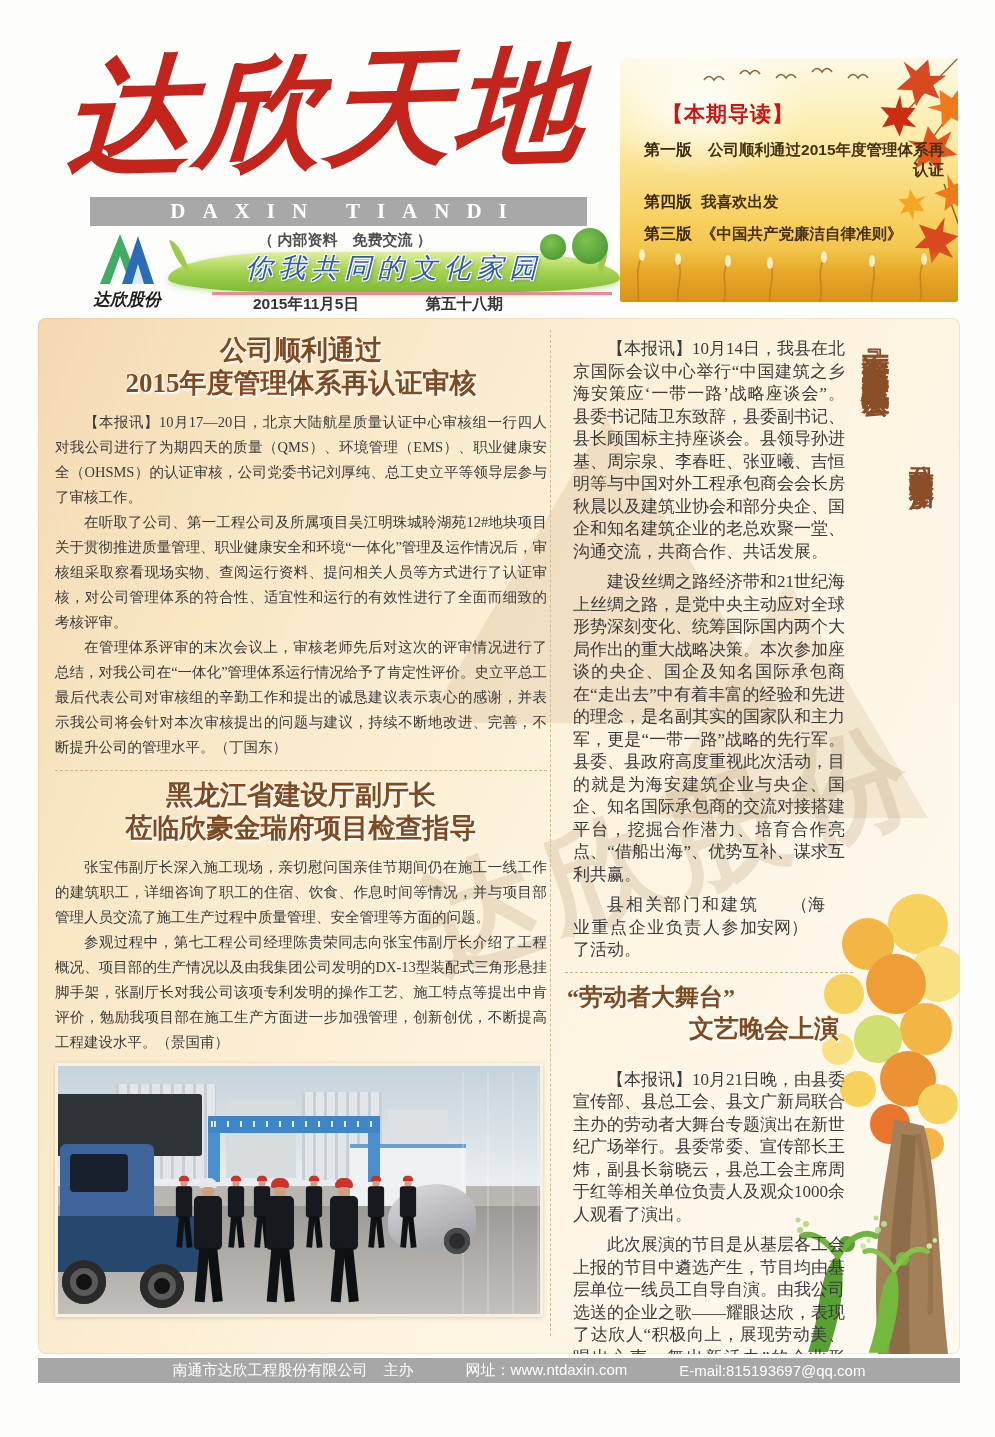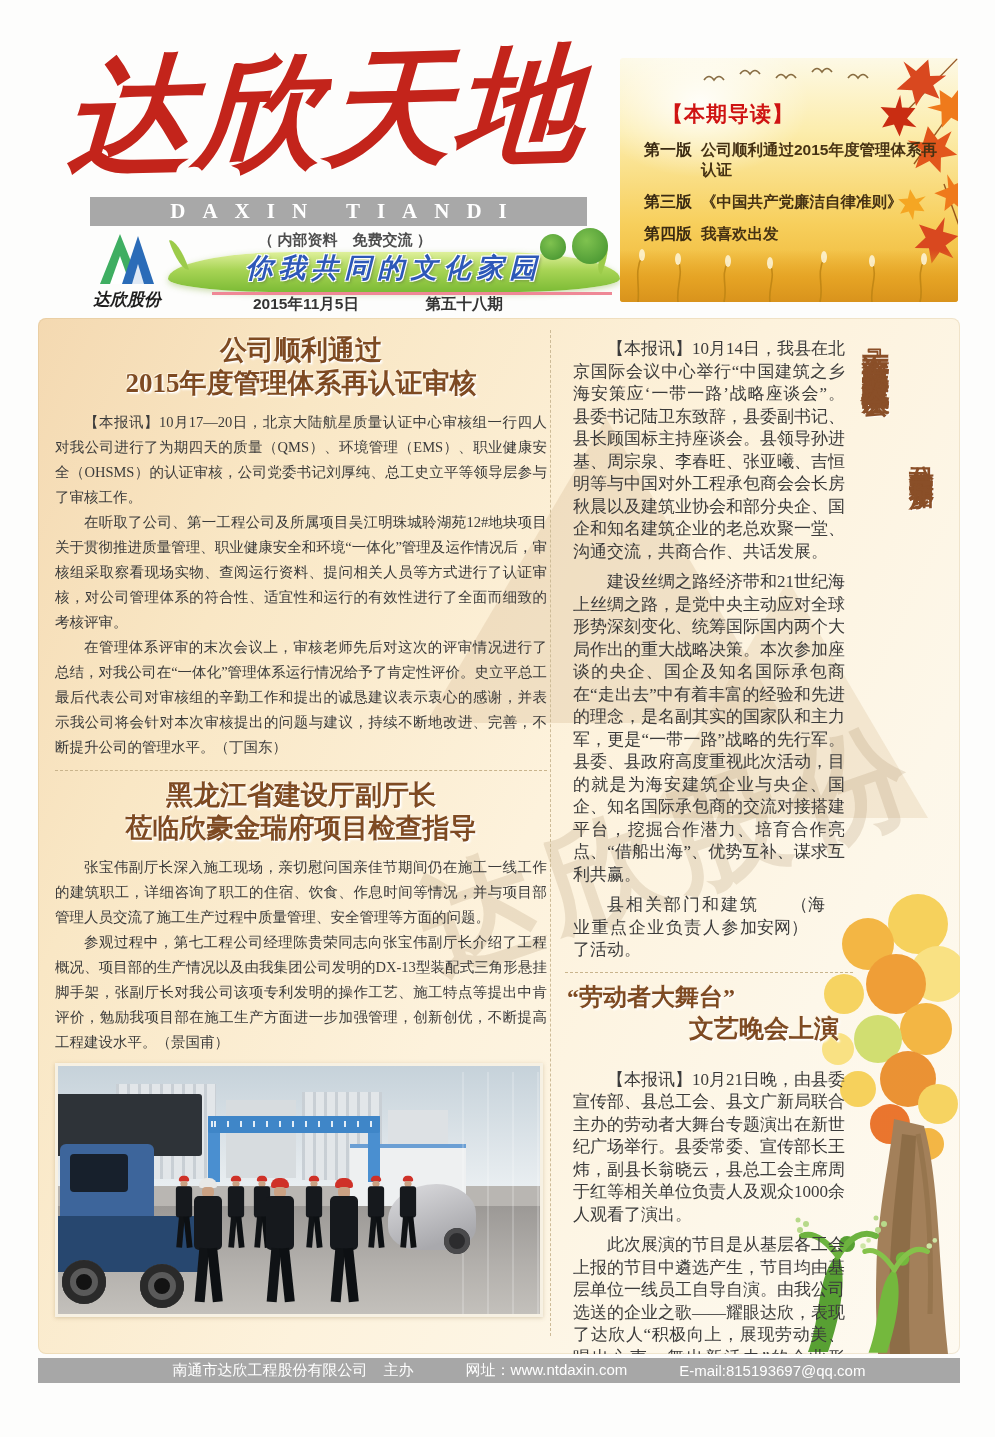--- a/index.html
+++ b/index.html
@@ -23,39 +23,39 @@
   .culture-banner{position:absolute;left:168px;top:244px;width:452px;height:58px;}
   .banner-grass{position:absolute;left:0;top:8px;width:100%;height:40px;
     background:linear-gradient(180deg,#dff09b 0%,#a8d455 45%,#7cbb35 100%);
     border-radius:50% 50% 45% 45% / 120% 120% 60% 60%;box-shadow:0 2px 6px rgba(140,180,70,.45);}
   .banner-blade{position:absolute;width:10px;height:34px;background:#9ccb4a;border-radius:0 100% 0 100%;}
   .blade1{left:6px;top:-6px;transform:rotate(-18deg);}
   .blade2{left:430px;top:-4px;transform:rotate(22deg);}
   .tree-puff{position:absolute;border-radius:50%;background:radial-gradient(circle at 40% 35%,#7fc24f,#3f8f2d);}
   .puff1{left:372px;top:-10px;width:26px;height:26px;}
   .puff2{left:404px;top:-16px;width:36px;height:36px;}
-  .slogan{position:absolute;left:0;top:6px;width:100%;text-align:center;font-size:27px;font-weight:700;
+  .slogan{position:absolute;left:0;top:6px;width:100%;text-align:center;font-size:27px;font-weight:400;
     font-style:italic;color:#2d58b8;letter-spacing:6px;
     text-shadow:-1px -1px 0 #fff,1px -1px 0 #fff,-1px 1px 0 #fff,1px 1px 0 #fff,2px 2px 3px rgba(60,60,60,.35);}
   .banner-line{position:absolute;left:44px;top:48px;width:400px;height:3px;background:#ef8896;}
   .issue-line{position:absolute;left:253px;top:294px;width:250px;display:flex;justify-content:space-between;
     font-size:15.5px;font-weight:700;color:#333;font-family:"Liberation Sans","DejaVu Sans",sans-serif;}
 
   
   .guide-box{position:absolute;left:620px;top:58px;width:338px;height:244px;border-radius:3px;overflow:hidden;
     background:linear-gradient(180deg,#fdf9e6 0%,#fcedad 30%,#f7cf5c 68%,#edb02c 100%);}
   .guide-box::before{content:"";position:absolute;left:-30px;top:-30px;width:220px;height:150px;
     background:radial-gradient(ellipse at center,rgba(255,255,255,.9),rgba(255,255,255,0) 70%);}
   .guide-wheat{position:absolute;left:0;bottom:0;width:100%;height:52px;
     background:linear-gradient(180deg,rgba(233,168,37,0) 0%,#e5a324 55%,#d9931c 100%);}
   .guide-title{position:absolute;left:42px;top:42px;font-size:21px;font-weight:900;color:#cf1312;
     font-family:"Liberation Sans","DejaVu Sans",sans-serif;letter-spacing:1px;}
   .guide-items{position:absolute;left:24px;top:82px;width:300px;
     font-family:"Liberation Sans","DejaVu Sans",sans-serif;}
-  .guide-item{display:flex;margin-bottom:12px;line-height:20px;}
+  .guide-item{display:flex;margin-bottom:12px;line-height:20px;text-align:right;}
   .gi-label{font-size:16px;font-weight:900;color:#3a2a12;flex:0 0 auto;margin-right:9px;}
   .gi-text{font-size:15.5px;font-weight:700;color:#453категория113;color:#453113;}
   .svg-decor{position:absolute;pointer-events:none;}
 
   
   .content{position:absolute;left:38px;top:318px;width:922px;height:1036px;border-radius:8px;overflow:hidden;
     background:linear-gradient(115deg,#f4d9b1 0%,#f9e7c5 22%,#fdf2dc 52%,#fdf7e9 78%,#fefaf1 100%);
     box-shadow:inset 0 0 0 1px rgba(205,175,125,.25);}
   .wm-tri{position:absolute;clip-path:polygon(50% 0,0 100%,100% 100%);}
   .wm-tri1{left:388px;top:100px;width:360px;height:305px;background:rgba(214,188,148,.32);}
@@ -224,26 +224,26 @@
         <ellipse cx="304" cy="13" rx="3" ry="6"></ellipse>
       </g>
     </svg>
     <div class="guide-title">【本期导读】</div>
     <div class="guide-items">
       <div class="guide-item">
         <span class="gi-label">第一版</span>
         <span class="gi-text">公司顺利通过2015年度管理体系再认证</span>
       </div>
       <div class="guide-item">
+        <span class="gi-label">第四版</span>
+        <span class="gi-text">我喜欢出发</span>
+      </div>
+      <div class="guide-item">
         <span class="gi-label">第三版</span>
         <span class="gi-text">《中国共产党廉洁自律准则》</span>
-      </div>
-      <div class="guide-item">
-        <span class="gi-label">第四版</span>
-        <span class="gi-text">我喜欢出发</span>
       </div>
     </div>
   </div>
 
   <main class="content">
     <div class="wm-tri wm-tri1"></div>
     <div class="wm-tri wm-tri2"></div>
     <div class="wm-text">达欣股份</div>
 
     <svg class="svg-decor" style="left:760px;bottom:0;z-index:1;" width="162" height="470" viewBox="0 0 162 470">

